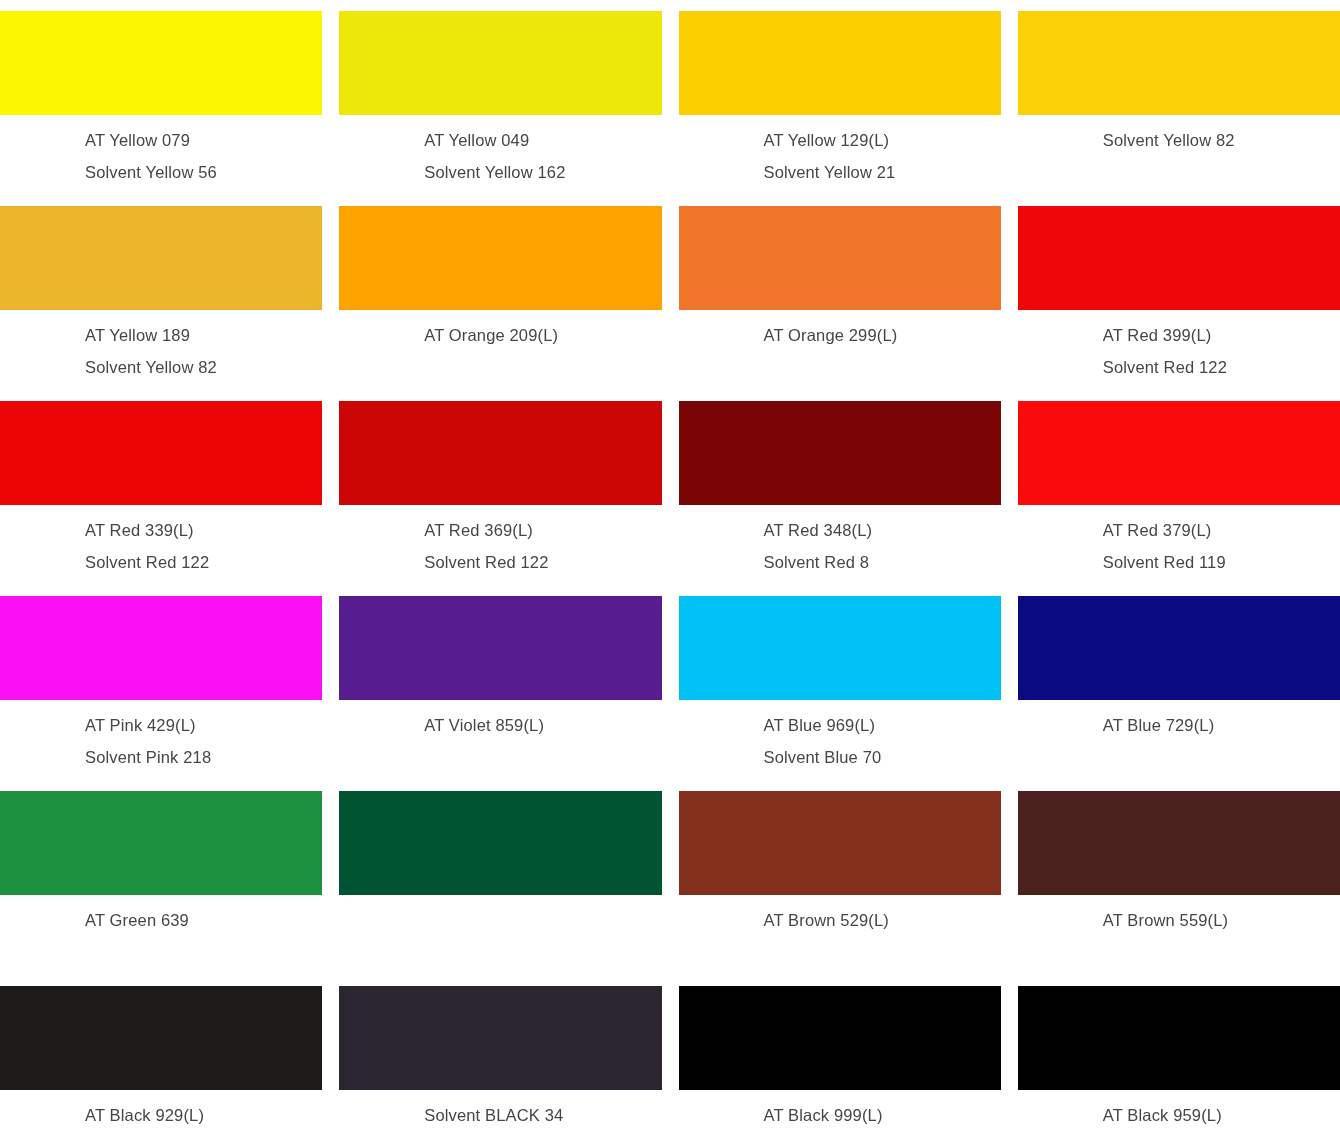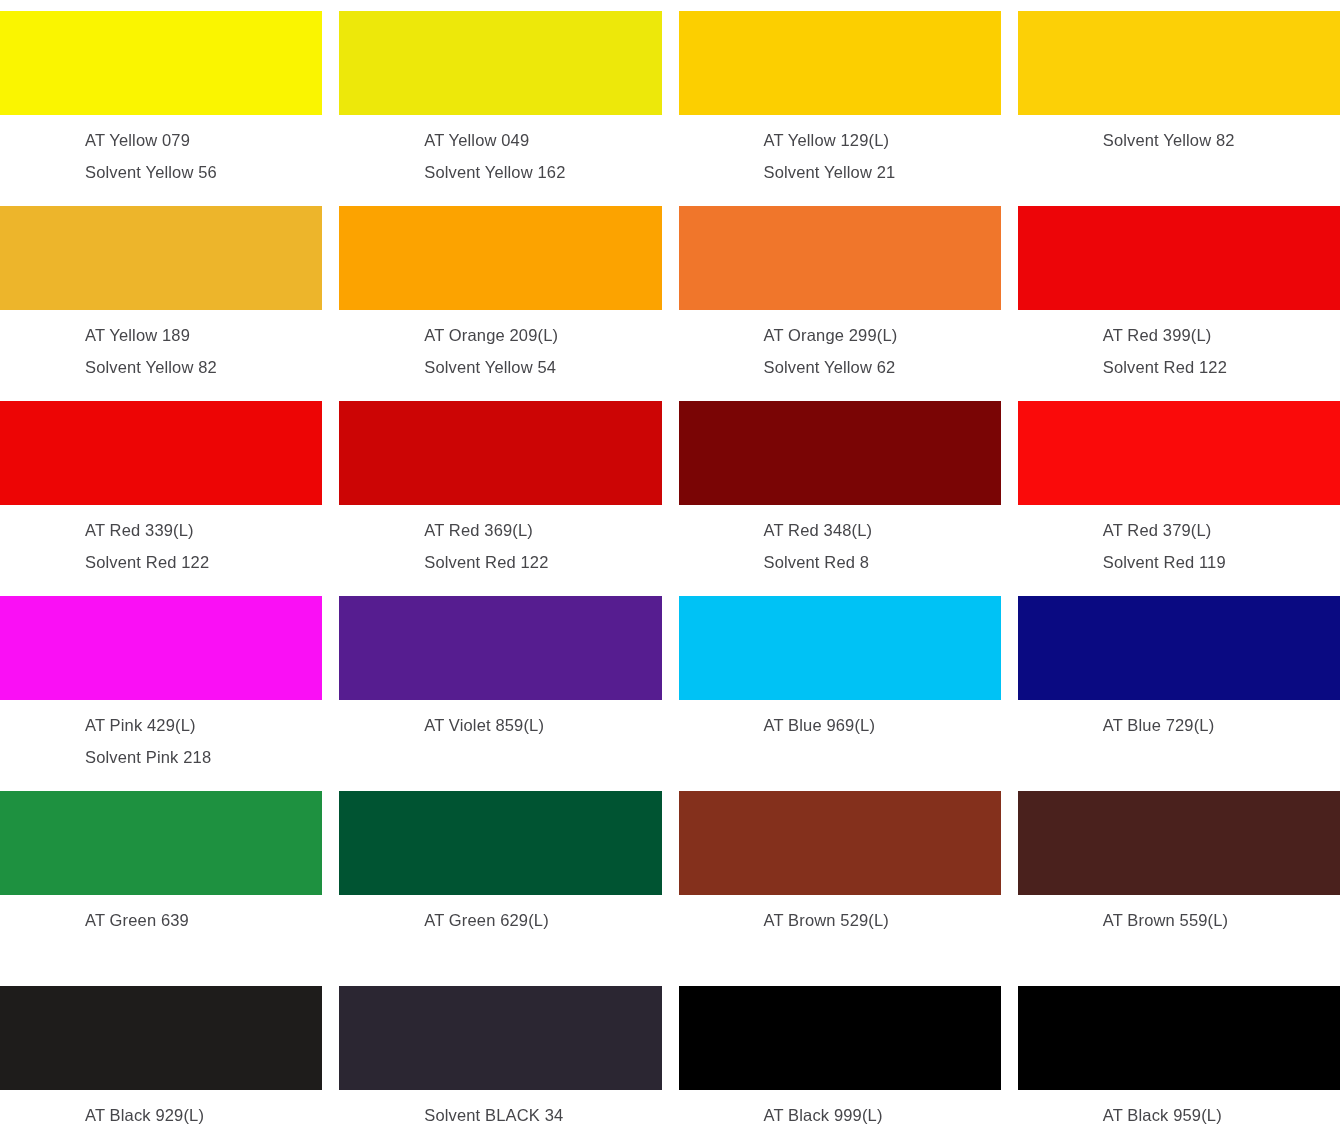--- a/index.html
+++ b/index.html
@@ -88,28 +88,26 @@
       <div class="swatch-chip" style="background-color: rgb(237, 181, 43);"></div>
       <div class="swatch-labels">
         <div class="label-line">AT Yellow 189</div>
         <div class="label-line">Solvent Yellow 82</div>
       </div>
     </div>
     <div class="swatch-cell">
       <div class="swatch-chip" style="background-color: rgb(252, 163, 0);"></div>
       <div class="swatch-labels">
         <div class="label-line">AT Orange 209(L)</div>
-        <div class="label-line">Solvent Yellow 54</div>
       </div>
     </div>
     <div class="swatch-cell">
       <div class="swatch-chip" style="background-color: rgb(240, 118, 43);"></div>
       <div class="swatch-labels">
         <div class="label-line">AT Orange 299(L)</div>
-        <div class="label-line">Solvent Yellow 62</div>
       </div>
     </div>
     <div class="swatch-cell">
       <div class="swatch-chip" style="background-color: rgb(237, 5, 8);"></div>
       <div class="swatch-labels">
         <div class="label-line">AT Red 399(L)</div>
         <div class="label-line">Solvent Red 122</div>
       </div>
     </div>
     <div class="swatch-cell">
@@ -151,42 +149,39 @@
       <div class="swatch-chip" style="background-color: rgb(86, 29, 144);"></div>
       <div class="swatch-labels">
         <div class="label-line">AT Violet 859(L)</div>
         <div class="label-line empty"></div>
       </div>
     </div>
     <div class="swatch-cell">
       <div class="swatch-chip" style="background-color: rgb(0, 194, 245);"></div>
       <div class="swatch-labels">
         <div class="label-line">AT Blue 969(L)</div>
+        <div class="label-line">Solvent Blue 70</div>
       </div>
     </div>
     <div class="swatch-cell">
       <div class="swatch-chip" style="background-color: rgb(10, 10, 130);"></div>
       <div class="swatch-labels">
         <div class="label-line">AT Blue 729(L)</div>
         <div class="label-line empty"></div>
       </div>
     </div>
     <div class="swatch-cell">
       <div class="swatch-chip" style="background-color: rgb(30, 145, 64);"></div>
       <div class="swatch-labels">
         <div class="label-line">AT Green 639</div>
         <div class="label-line empty"></div>
       </div>
     </div>
     <div class="swatch-cell">
       <div class="swatch-chip" style="background-color: rgb(0, 84, 50);"></div>
-      <div class="swatch-labels">
-        <div class="label-line">AT Green 629(L)</div>
-        <div class="label-line empty"></div>
-      </div>
     </div>
     <div class="swatch-cell">
       <div class="swatch-chip" style="background-color: rgb(132, 48, 28);"></div>
       <div class="swatch-labels">
         <div class="label-line">AT Brown 529(L)</div>
         <div class="label-line empty"></div>
       </div>
     </div>
     <div class="swatch-cell">
       <div class="swatch-chip" style="background-color: rgb(74, 33, 29);"></div>

